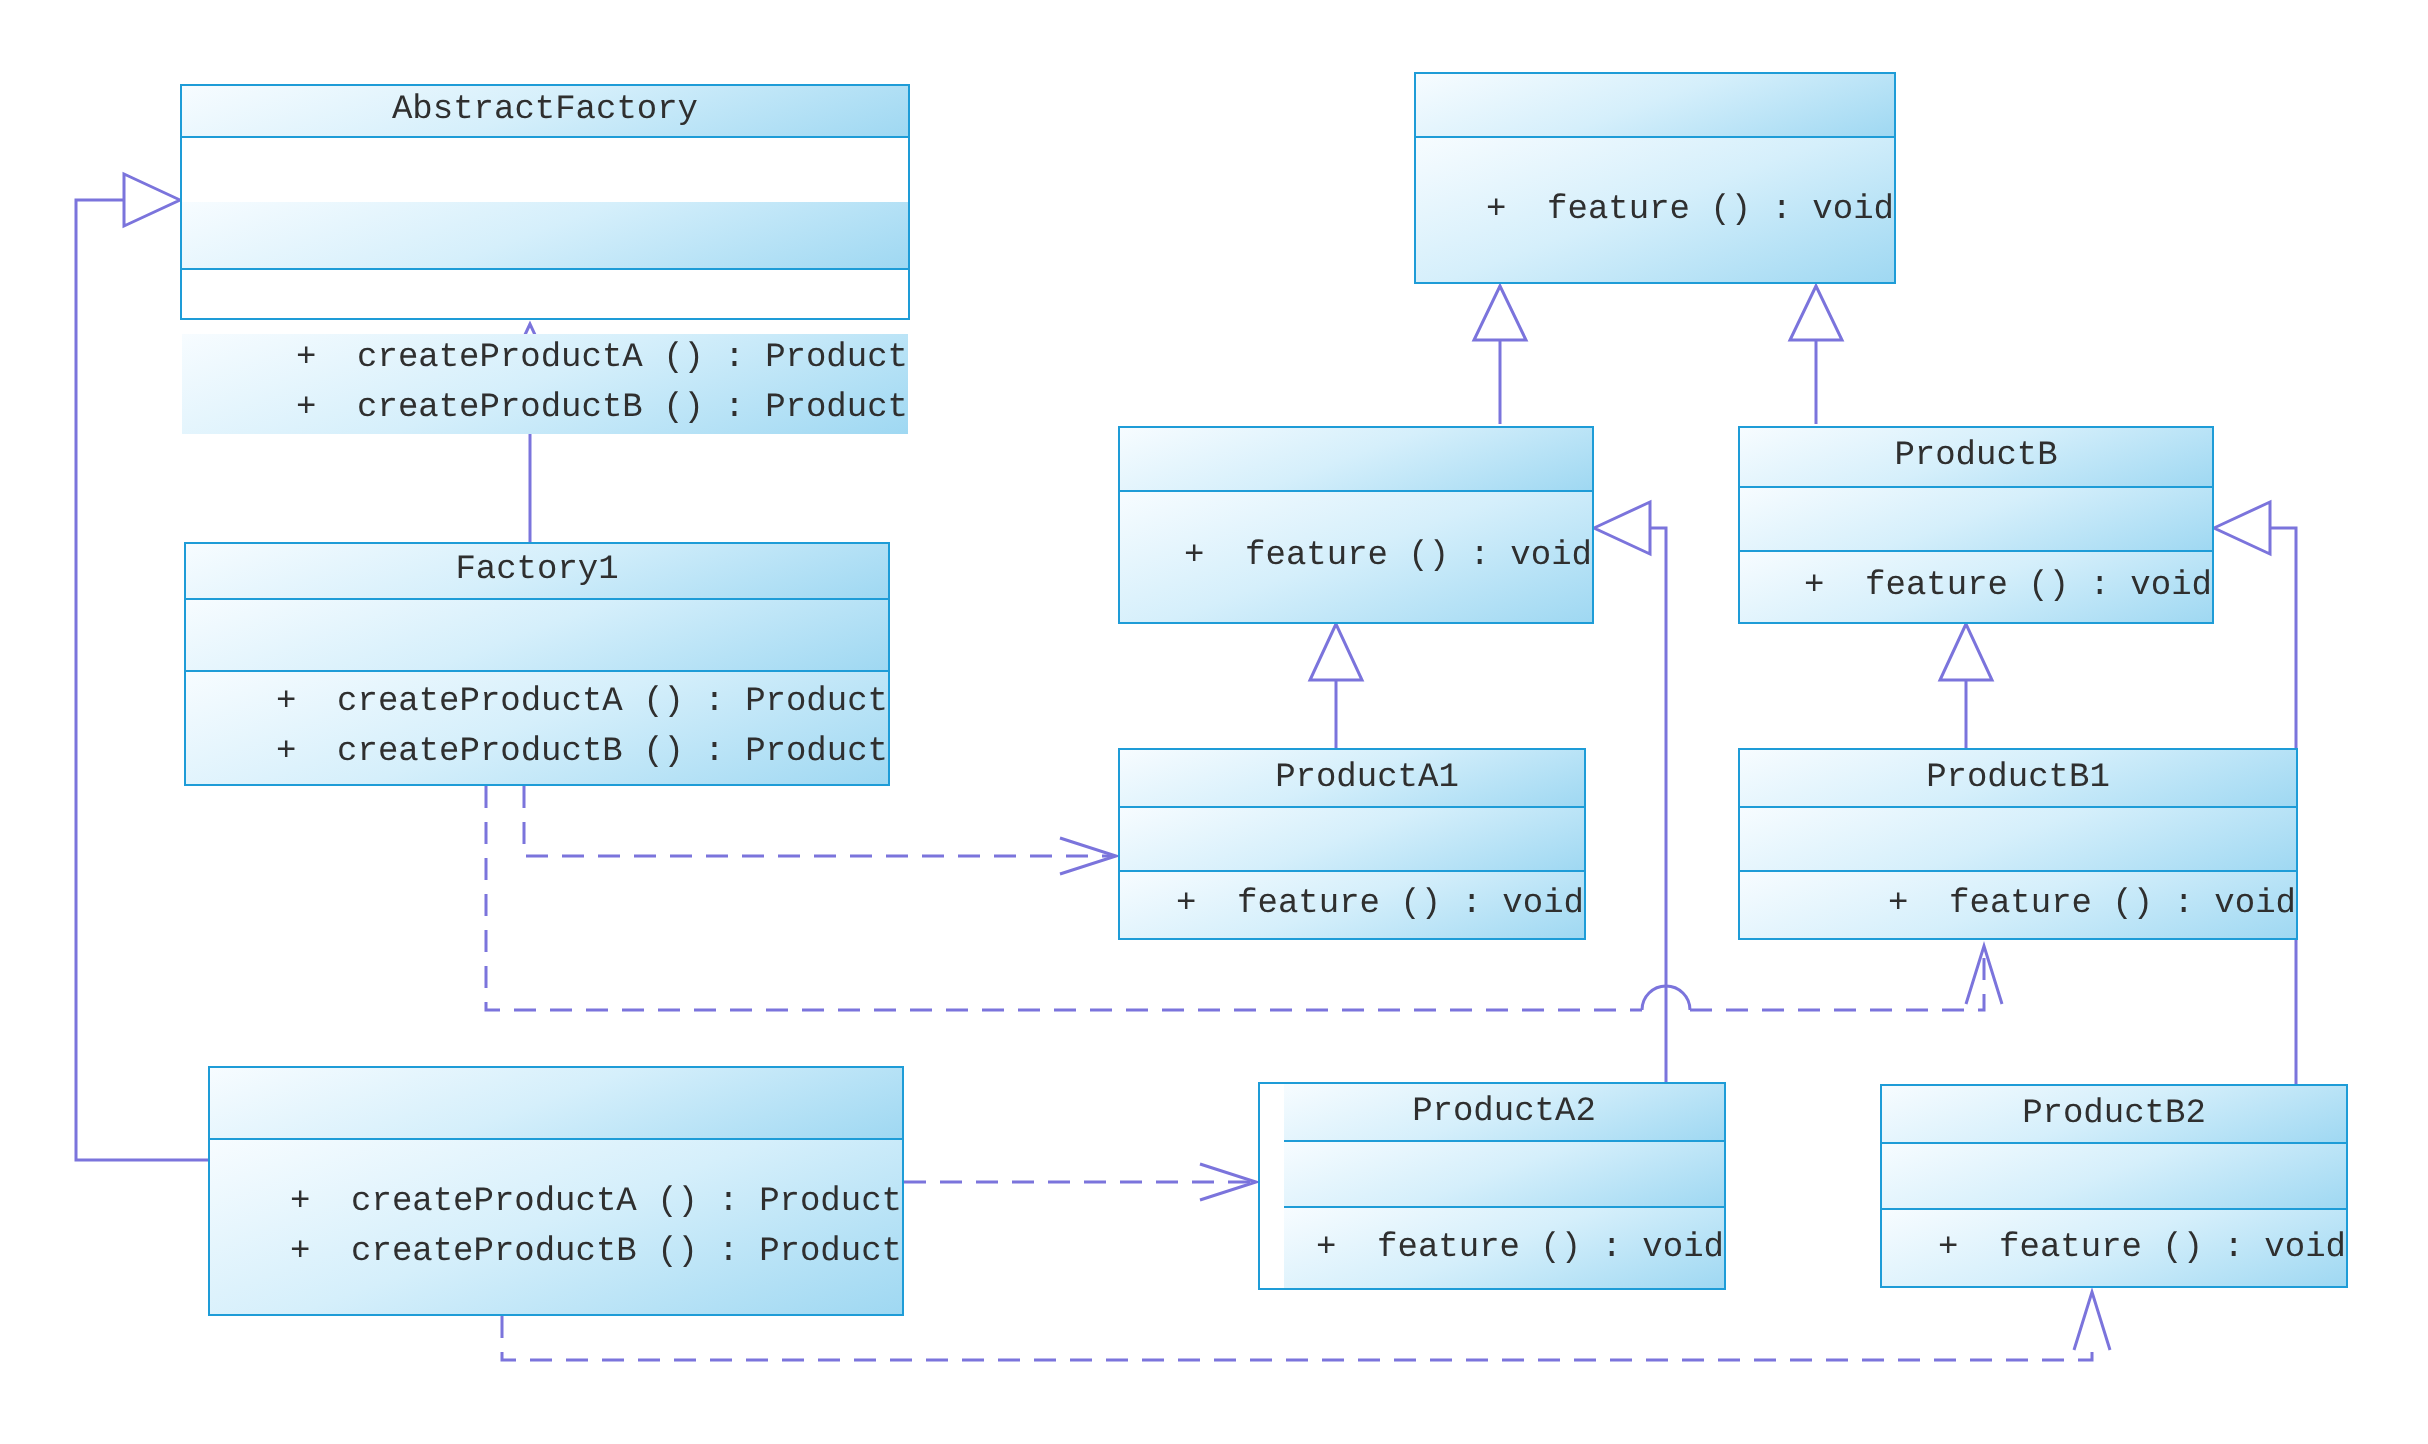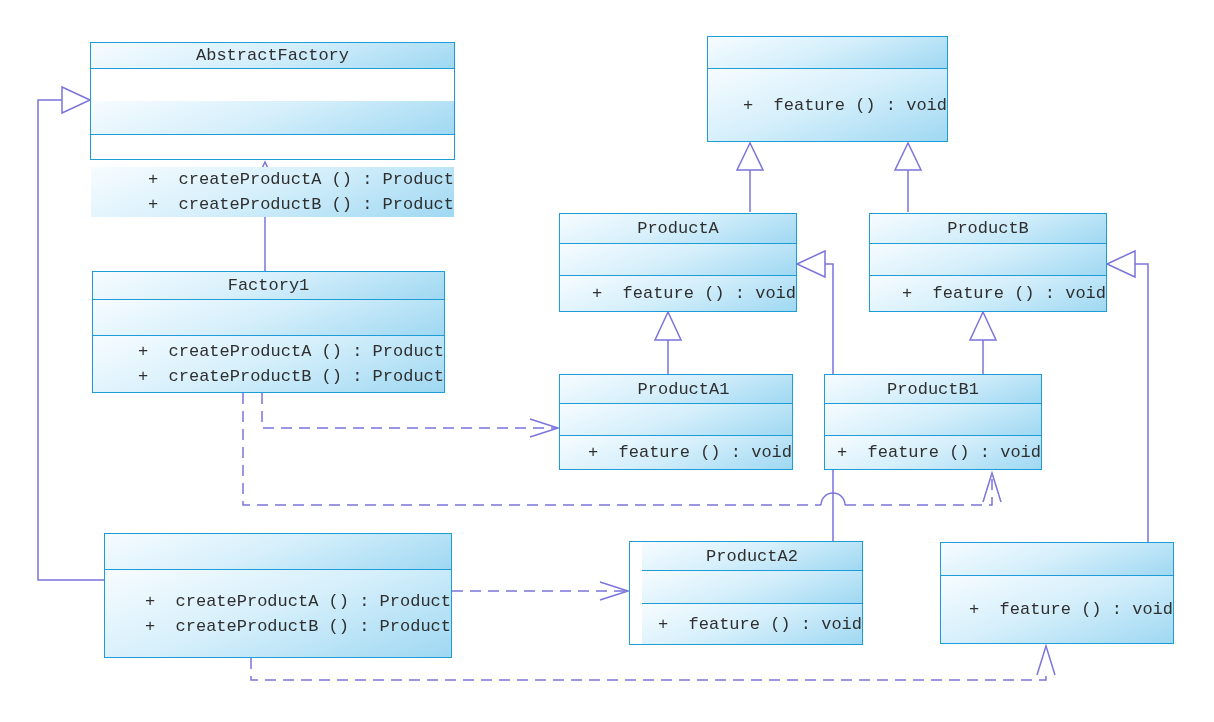--- a/index.html
+++ b/index.html
@@ -125,21 +125,20 @@
   </div>
 
   <div class="uml-box" style="left:707px;top:36px;width:241px;height:106px;">
     <div class="sec cls-attrs" style="height:32px;"></div>
     <div class="sec cls-methods">
       <div class="mline">+  feature () : void</div>
     </div>
   </div>
 
   <div class="uml-box" style="left:559px;top:213px;width:238px;height:99px;">
-    <div class="sec cls-title" style="height:30px;">ProductA</div>
     <div class="sec cls-attrs" style="height:32px;"></div>
     <div class="sec cls-methods">
       <div class="mline">+  feature () : void</div>
     </div>
   </div>
 
   <div class="uml-box" style="left:869px;top:213px;width:238px;height:99px;">
     <div class="sec cls-title" style="height:30px;">ProductB</div>
     <div class="sec cls-attrs" style="height:32px;"></div>
     <div class="sec cls-methods">
@@ -157,21 +156,21 @@
   </div>
 
   <div class="uml-box" style="left:559px;top:374px;width:234px;height:96px;">
     <div class="sec cls-title" style="height:29px;padding-left:15px;">ProductA1</div>
     <div class="sec cls-attrs" style="height:32px;"></div>
     <div class="sec cls-methods">
       <div class="mline">+  feature () : void</div>
     </div>
   </div>
 
-  <div class="uml-box" style="left:824px;top:374px;width:218px;height:96px;">
+  <div class="uml-box" style="left:869px;top:374px;width:280px;height:96px;">
     <div class="sec cls-title" style="height:29px;">ProductB1</div>
     <div class="sec cls-attrs" style="height:32px;"></div>
     <div class="sec cls-methods">
       <div class="mline">+  feature () : void</div>
     </div>
   </div>
 
   <div class="uml-box" style="left:104px;top:533px;width:348px;height:125px;">
     <div class="sec cls-attrs" style="height:36px;"></div>
     <div class="sec cls-methods">
@@ -182,19 +181,20 @@
 
   <div class="uml-box" style="left:629px;top:541px;width:234px;height:104px;padding-left:12px;">
     <div class="sec cls-title" style="height:29px;">ProductA2</div>
     <div class="sec cls-attrs" style="height:33px;"></div>
     <div class="sec cls-methods">
       <div class="mline">+  feature () : void</div>
     </div>
   </div>
 
   <div class="uml-box" style="left:940px;top:542px;width:234px;height:102px;">
+    <div class="sec cls-title" style="height:29px;">ProductB2</div>
     <div class="sec cls-attrs" style="height:33px;"></div>
     <div class="sec cls-methods">
       <div class="mline">+  feature () : void</div>
     </div>
   </div>
 
 </div>
 
 </body></html>

